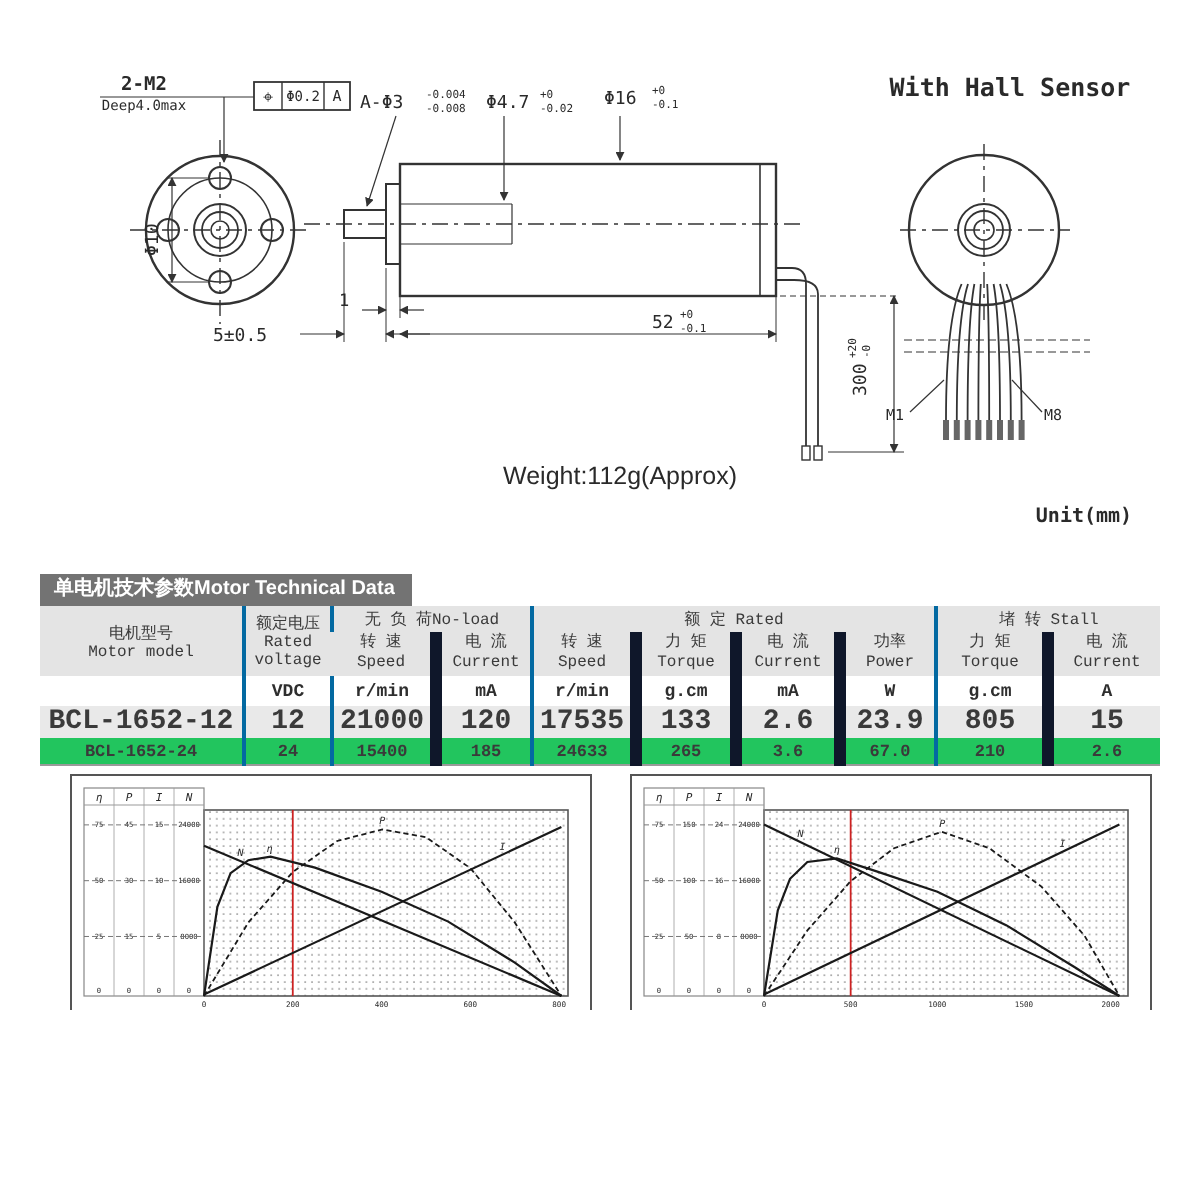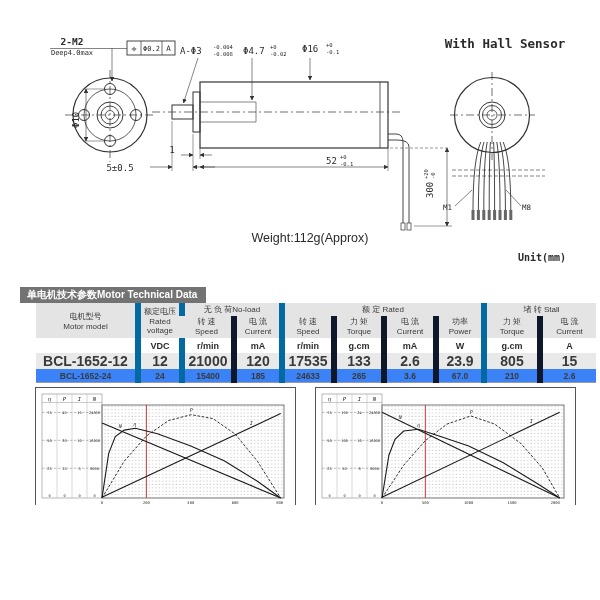--- a/index.html
+++ b/index.html
@@ -3,31 +3,31 @@
 <meta charset="utf-8">
 <style>
   html,body{margin:0;padding:0;background:#fff;}
   #page{position:relative;width:600px;height:505px;background:#fff;overflow:hidden;
         font-family:"Liberation Sans",sans-serif;color:#333;}
   svg text{font-family:"DejaVu Sans Mono",monospace;fill:#2a2a2a;}
   .sans{font-family:"Liberation Sans",sans-serif;}
   
   #banner{position:absolute;left:20px;top:287px;background:#737373;color:#fff;
           font-size:10px;font-weight:bold;padding:2px 9px 2px 7px;line-height:12px;}
-  #spec{position:absolute;left:36px;top:303px;width:560px;border-collapse:collapse;
-        font-size:8px;color:#3a3a3a;}
+  #spec{position:absolute;left:20px;top:303px;width:560px;border-collapse:collapse;
+        font-size:8px;color:#3a3a3a;font-family:Liberation Mono, monospace;}
   #spec td{border-left:6px solid #0f172a;text-align:center;vertical-align:middle;padding:0 1px;}
   #spec td:first-child{border-left:none;}
-  #spec .sep{border-left:6px solid #0369a1;}
+  #spec .sep{border-left:2px solid #0369a1;}
   #spec .hdr{background:#e4e4e4;}
   #spec .grp td{height:13px;font-size:8px;}
   #spec .sub td{height:22px;line-height:10px;margin-top:40px;}
   #spec .unitrow td{height:15px;font-size:9px;font-weight:bold;color:#2e2e2e;background:#fff;}
   #spec .d0 td{height:13px;background:#e9e9e9;font-weight:bold;font-size:14px;}
-  #spec .d1 td{height:13px;background:#3b82f6;font-weight:bold;font-size:8.5px;border-bottom:1.5px solid #9a9a9a;}
+  #spec .d1 td{height:13px;background:#22c55e;font-weight:bold;font-size:8.5px;border-bottom:1.5px solid #9a9a9a;}
   .cn{font-size:8px;} .en{font-size:8px;}
   
   .chartbox{position:absolute;top:387px;width:259px;height:165px;border:1.5px solid #555;background:#fff;}
   #chart0{left:35px;} #chart1{left:315px;}
   
   #note{position:absolute;left:22px;top:559px;font-size:9px;}
   #note .ncn{color:#c0392b;} #note .nen{color:#555;}
 </style>
 </head>
 <body>

